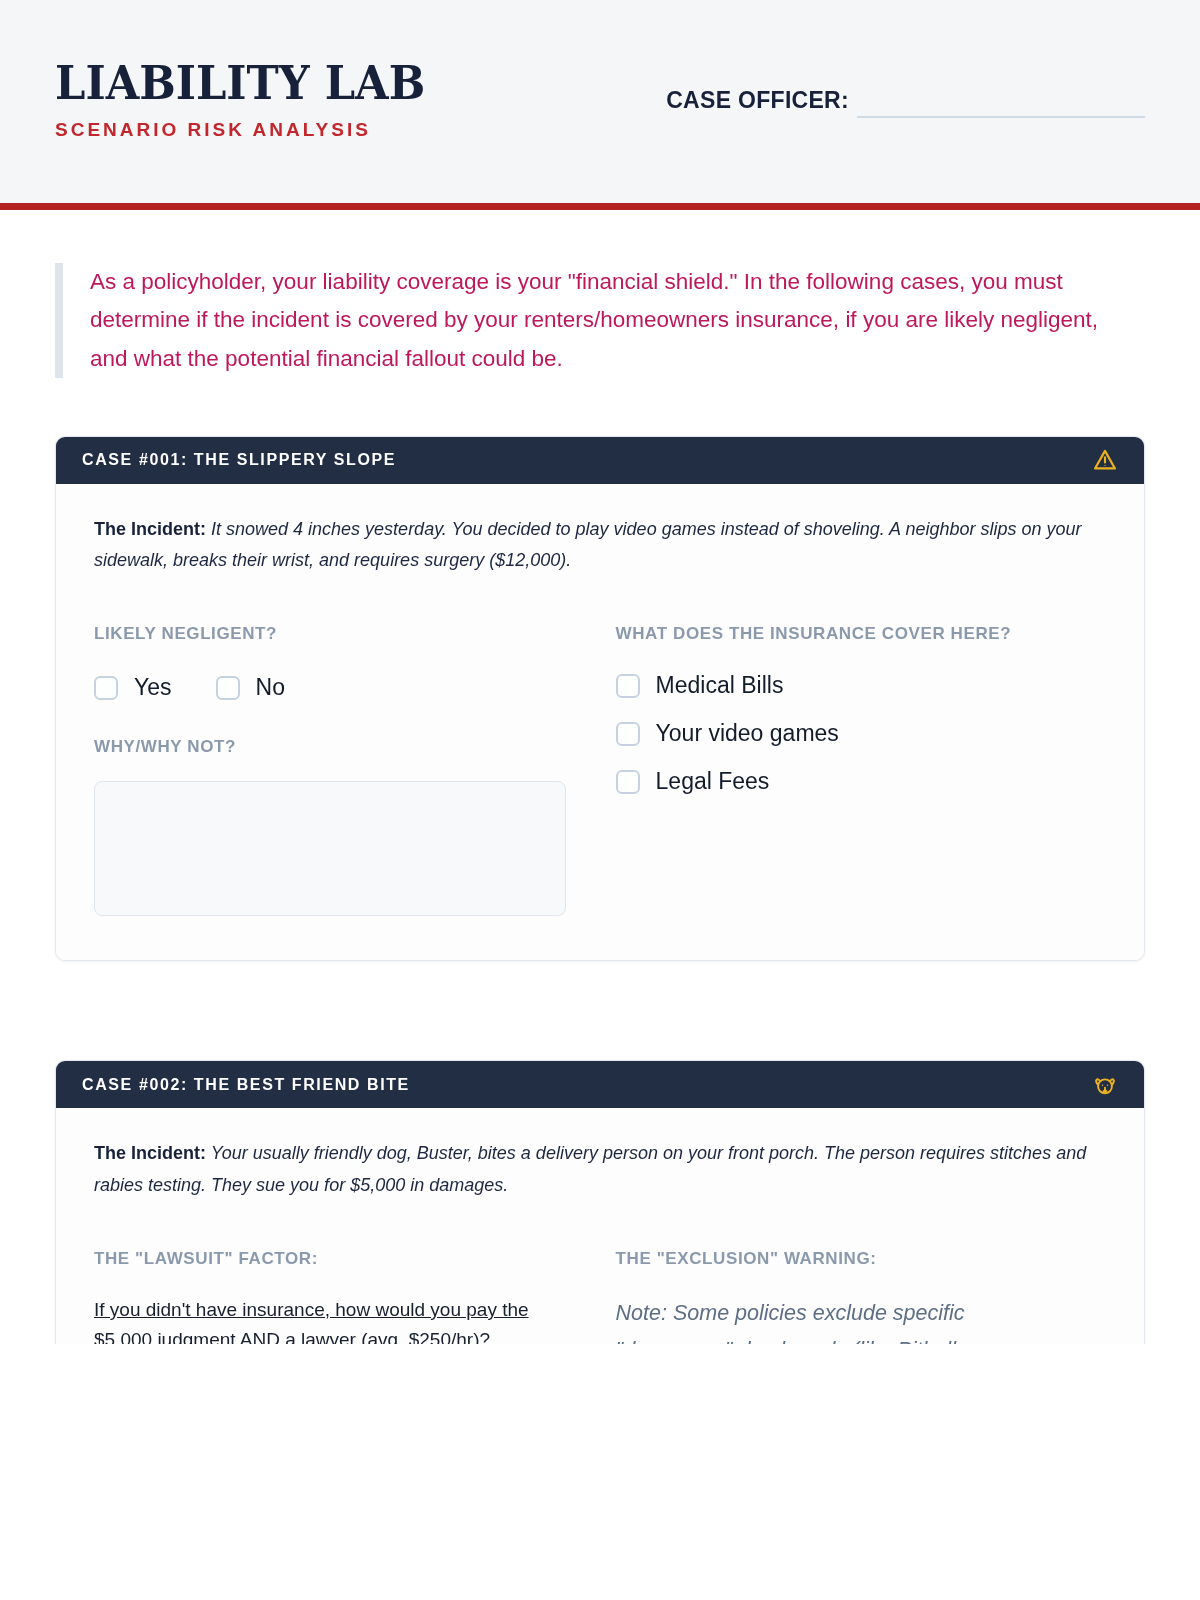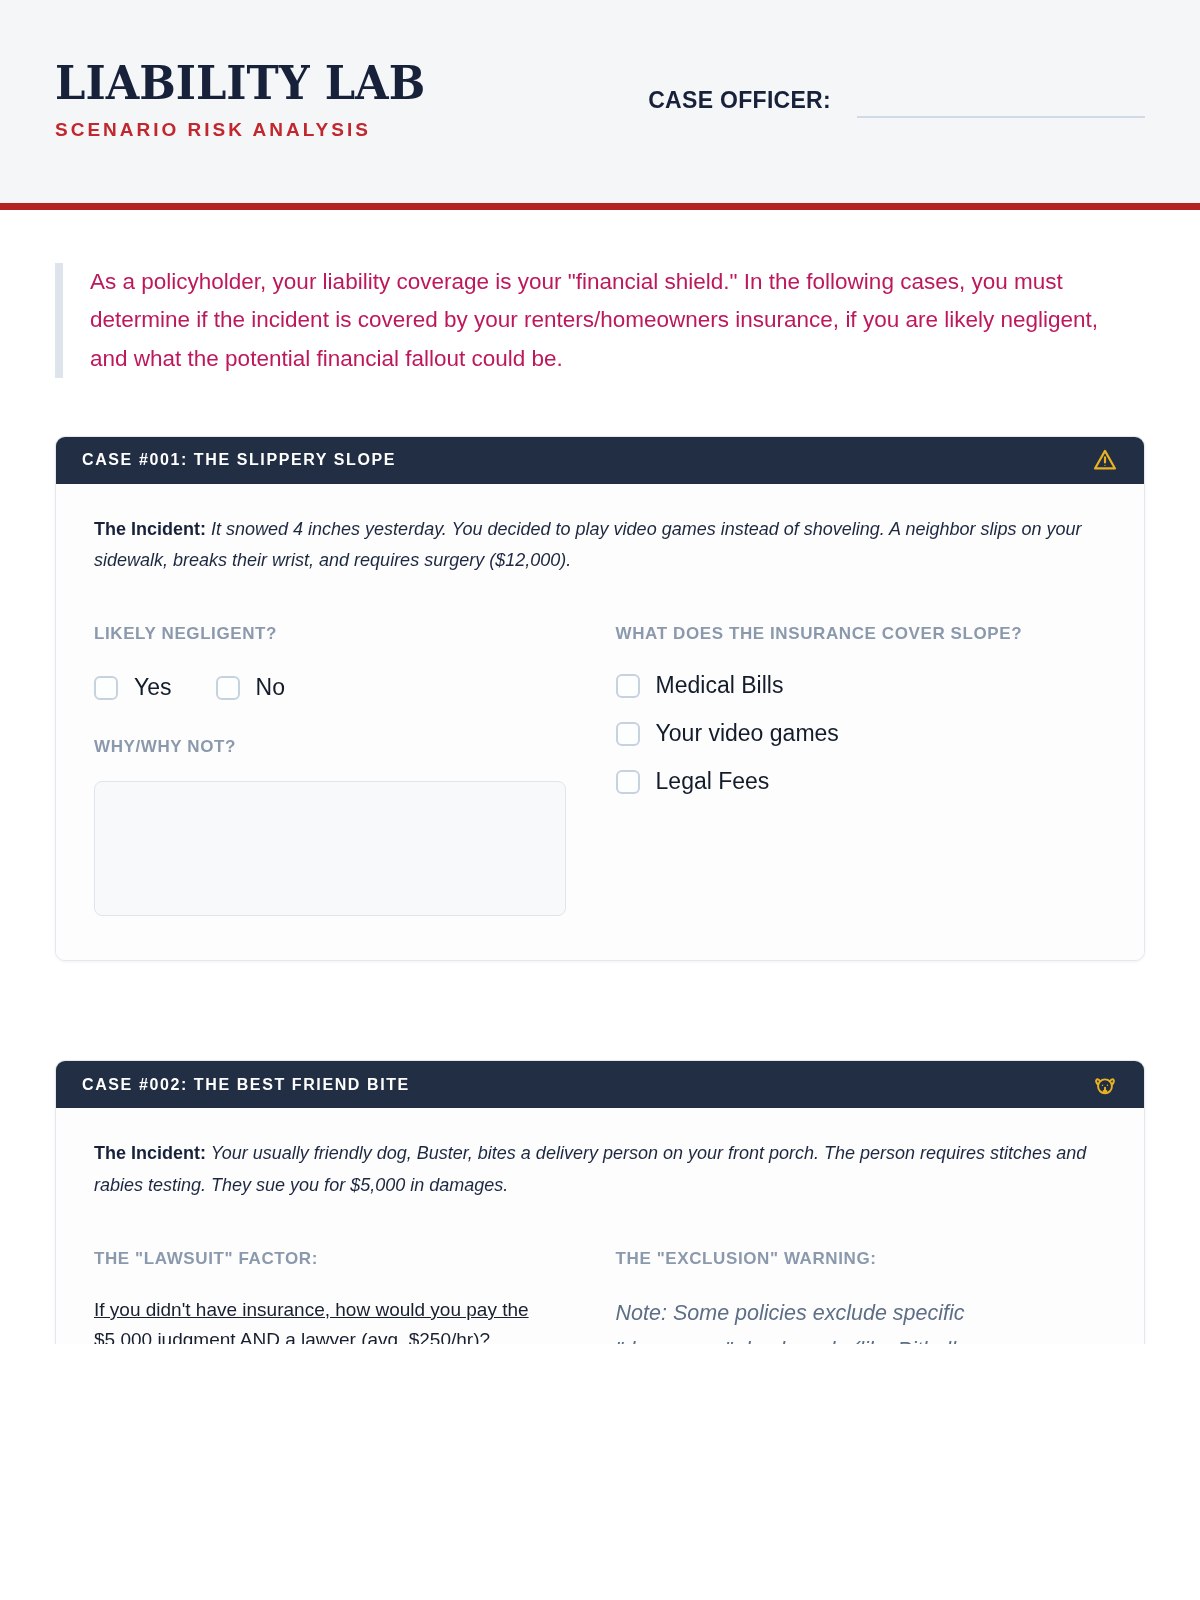--- a/index.html
+++ b/index.html
@@ -37,21 +37,21 @@
     margin-top: 12px;
     font-size: 19px;
     font-weight: bold;
     letter-spacing: 3px;
     color: #c2272d;
   }
   .officer-block {
     margin-top: 26px;
     display: flex;
     align-items: flex-end;
-    gap: 26px;
+    gap: 8px;
   }
   .officer-label {
     font-size: 23px;
     font-weight: bold;
     color: #17213a;
     letter-spacing: 0.3px;
     padding-bottom: 4px;
     white-space: nowrap;
   }
   .officer-input {
@@ -238,21 +238,21 @@
               </label>
               <label class="check-item">
                 <span class="checkbox"></span>
                 <span class="check-label">No</span>
               </label>
             </div>
             <div class="sec-label why-label">WHY/WHY NOT?</div>
             <textarea class="answer-box" style=""></textarea>
           </div>
           <div>
-            <div class="sec-label">WHAT DOES THE INSURANCE COVER SLOPE?</div>
+            <div class="sec-label">WHAT DOES THE INSURANCE COVER HERE?</div>
             <div class="check-list">
               <label class="check-item">
                 <span class="checkbox"></span>
                 <span class="check-label">Medical Bills</span>
               </label>
               <label class="check-item">
                 <span class="checkbox"></span>
                 <span class="check-label">Your video games</span>
               </label>
               <label class="check-item">

